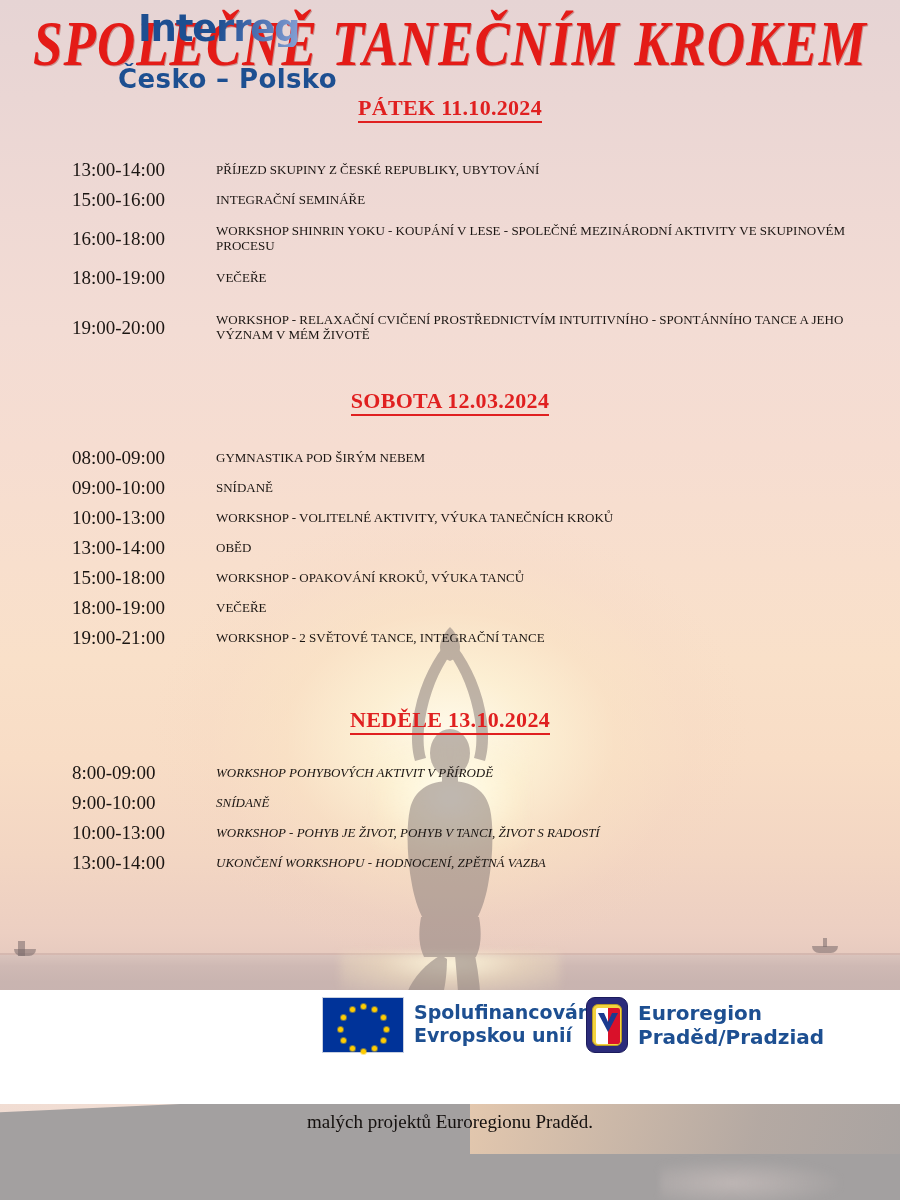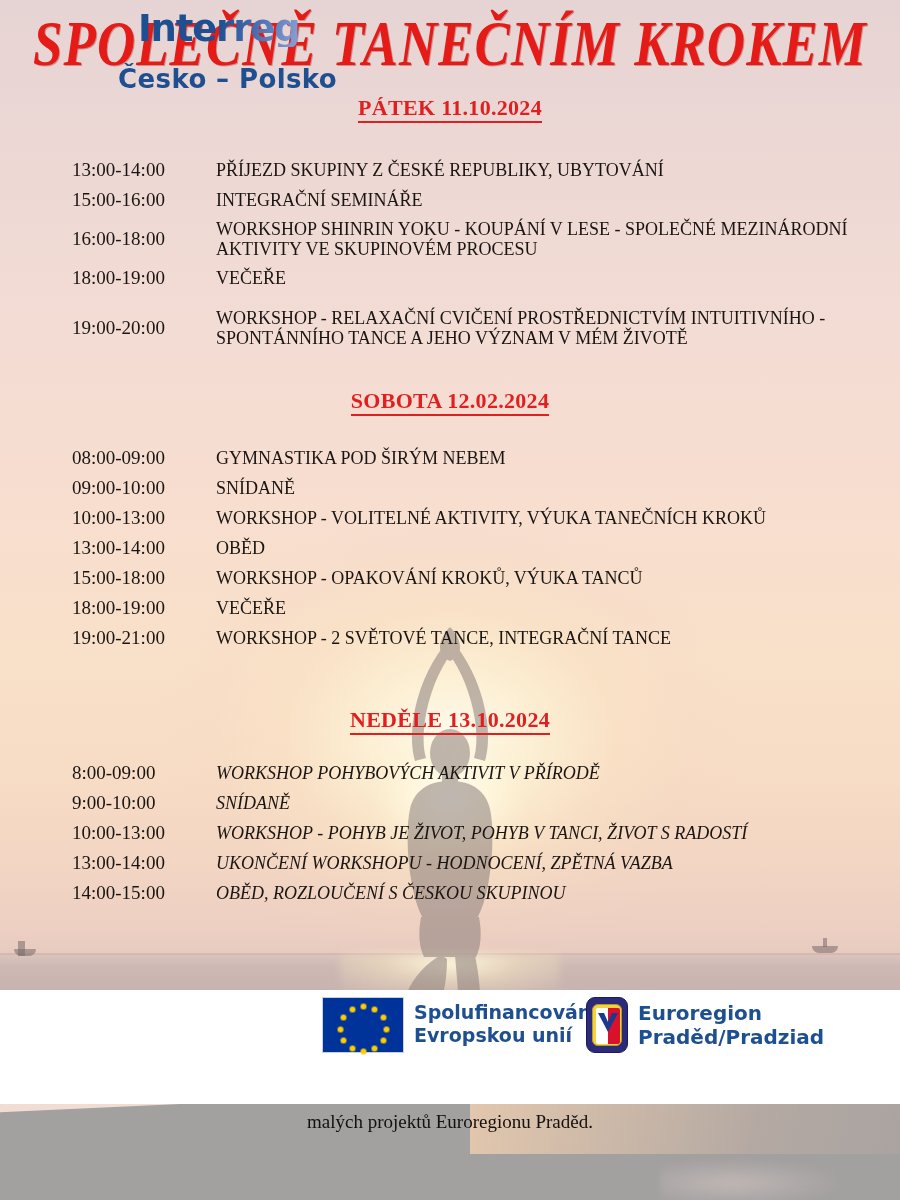--- a/index.html
+++ b/index.html
@@ -183,21 +183,21 @@
     padding: 0;
   }
   .t-time {
     width: 140px;
     font-size: 19px;
     white-space: nowrap;
     padding-right: 4px !important;
     color: #16110e;
   }
   .t-desc {
-    font-size: 18px;
+    font-size: 13px;
     line-height: 1.13;
     color: #16110e;
     font-family: Liberation Serif, serif;
   }
   .italic-day .t-desc { font-style: italic; }
   .italic-day .t-time { font-style: normal; }
 
   .block-friday {
     position: absolute;
     left: 72px;
@@ -419,21 +419,21 @@
           </tr>
           <tr class="tall3">
             <td class="t-time">19:00-20:00</td>
             <td class="t-desc">WORKSHOP - RELAXAČNÍ CVIČENÍ PROSTŘEDNICTVÍM INTUITIVNÍHO - SPONTÁNNÍHO TANCE A JEHO VÝZNAM V MÉM ŽIVOTĚ</td>
           </tr>
         </tbody>
       </table>
     </div>
 
     <div class="day-heading heading-saturday">
-      <span>SOBOTA 12.02.2024</span>
+      <span>SOBOTA 12.03.2024</span>
     </div>
     <div class="block-saturday">
       <table class="schedule">
         <tbody>
           <tr>
             <td class="t-time">08:00-09:00</td>
             <td class="t-desc">GYMNASTIKA POD ŠIRÝM NEBEM</td>
           </tr>
           <tr>
             <td class="t-time">09:00-10:00</td>
@@ -477,24 +477,20 @@
             <td class="t-time">9:00-10:00</td>
             <td class="t-desc">SNÍDANĚ</td>
           </tr>
           <tr>
             <td class="t-time">10:00-13:00</td>
             <td class="t-desc">WORKSHOP - POHYB JE ŽIVOT, POHYB V TANCI, ŽIVOT S RADOSTÍ</td>
           </tr>
           <tr>
             <td class="t-time">13:00-14:00</td>
             <td class="t-desc">UKONČENÍ WORKSHOPU - HODNOCENÍ, ZPĚTNÁ VAZBA</td>
-          </tr>
-          <tr>
-            <td class="t-time">14:00-15:00</td>
-            <td class="t-desc">OBĚD, ROZLOUČENÍ S ČESKOU SKUPINOU</td>
           </tr>
         </tbody>
       </table>
     </div>
 
     <div class="logo-band"></div>
 
     <div class="interreg-wrap">
       <div class="interreg-word">Interreg</div>
     </div>

